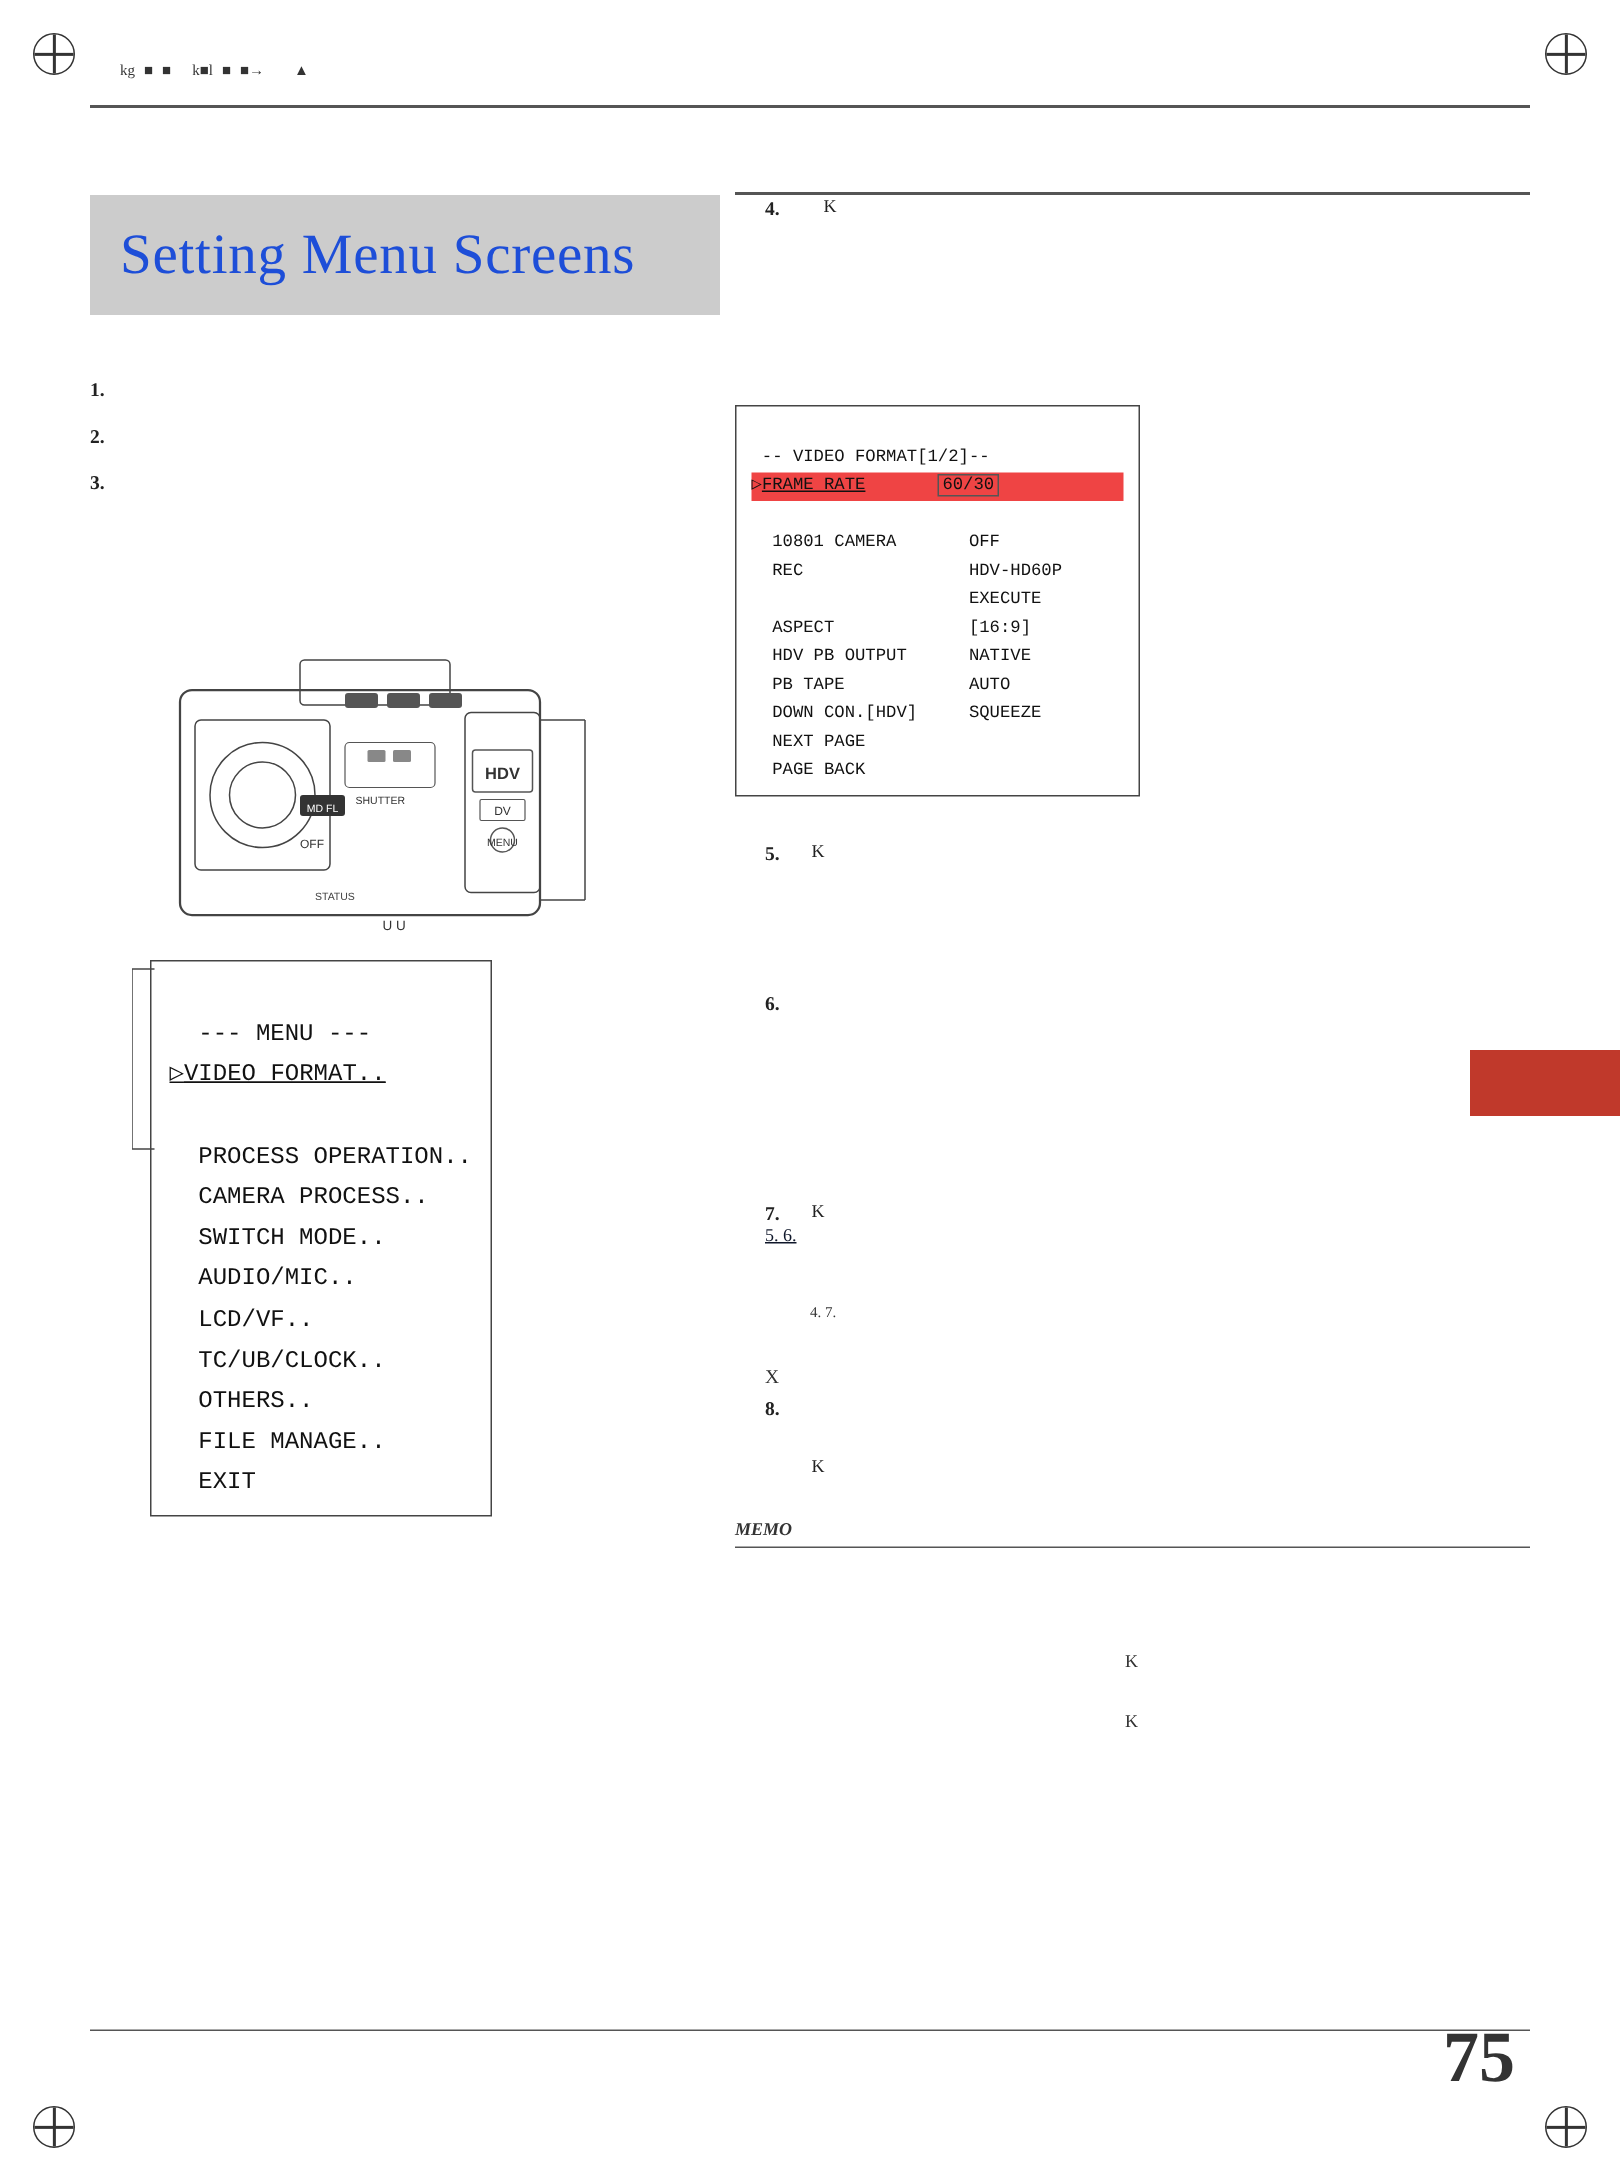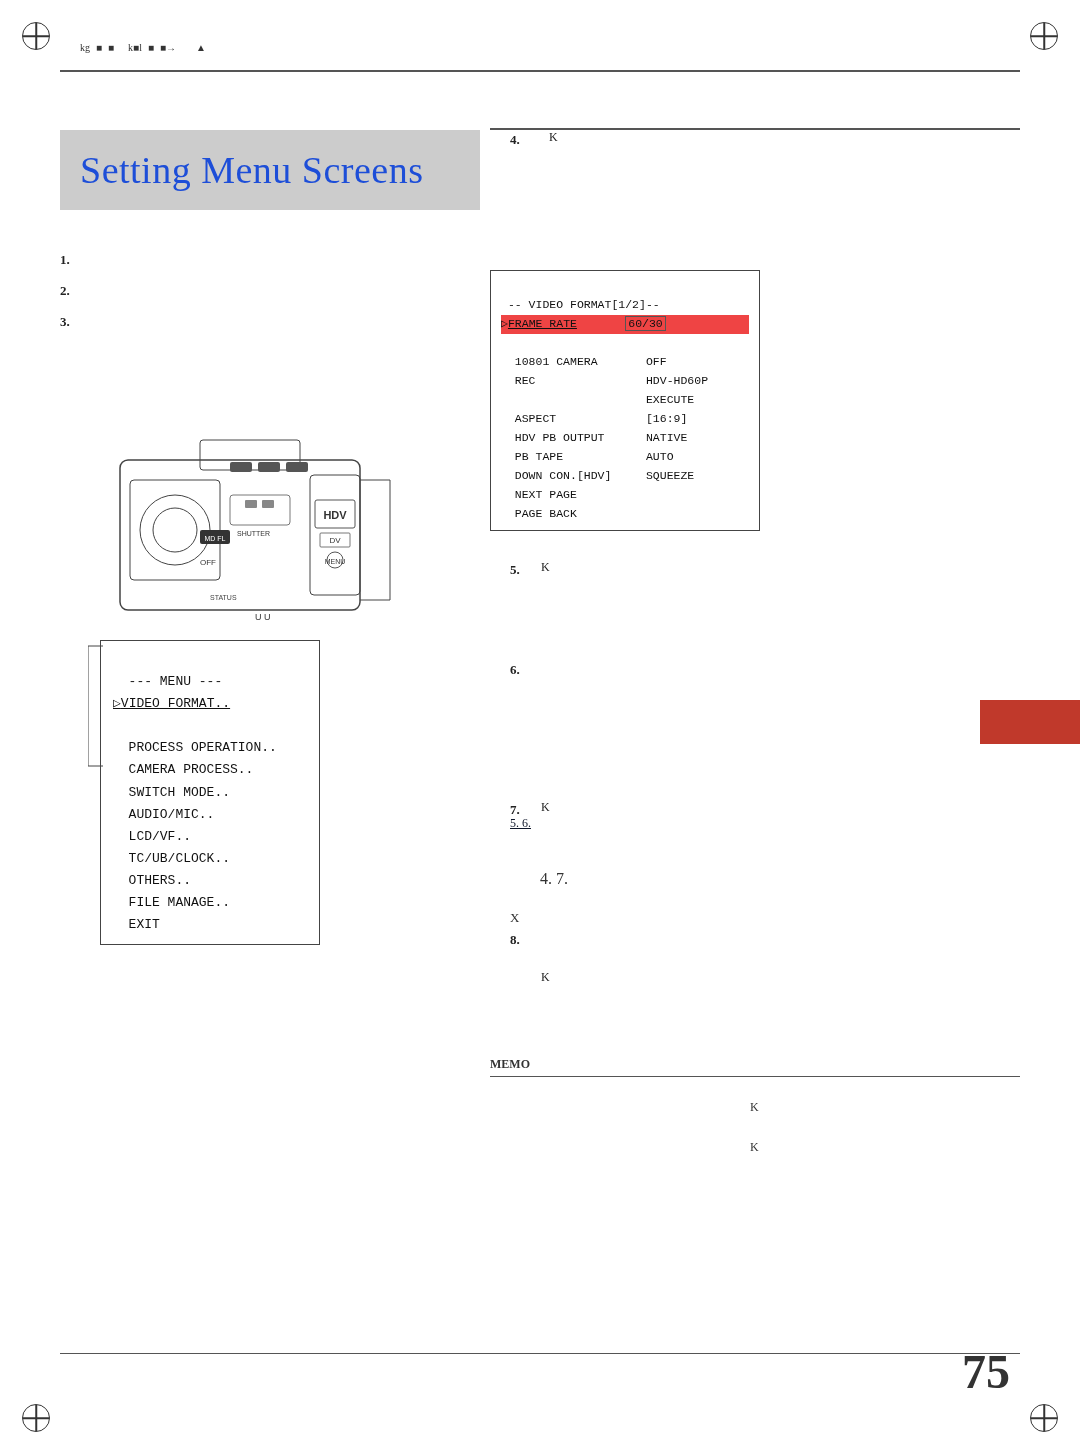--- a/index.html
+++ b/index.html
@@ -132,21 +132,21 @@
     }
 
     
     .menu-box {
       position: absolute;
       top: 640px;
       left: 100px;
       border: 1px solid #444;
       padding: 8px 12px;
       font-family: 'Courier New', Courier, monospace;
-      font-size: 13px;
+      font-size: 16px;
       line-height: 1.7;
       color: #111;
       background: #fff;
       white-space: pre;
       min-width: 220px;
     }
     .menu-box .cursor-line {
       display: block;
       text-decoration: underline;
     }
@@ -314,34 +314,34 @@
 
 <div style="position:absolute; top:816px; left:510px; font-size:12px; color:#0f172a;text-decoration:underline;">
   <span>5.  6.</span>
 </div>
 
 <div style="position:absolute; top:800px; left:510px;">
   <span style="font-size:13px; font-weight:bold; color:#222;">7.</span>
   <span style="font-size:12px; color:#222; position:absolute; right:-30px; top:0;">K</span>
 </div>
 
-<div style="position:absolute; top:870px; left:540px; font-size:16px; color:#333;">
+<div style="position:absolute; top:870px; left:540px; font-size:10px; color:#333;">
   <span>4.  7.</span>
 </div>
 
 <div style="position:absolute; top:910px; left:510px; font-size:13px; color:#333;">
   <span>X</span>
 </div>
 
 <div style="position:absolute; top:930px; left:510px;">
   <span style="font-size:13px; font-weight:bold; color:#222;">8.</span>
   <span style="font-size:12px; color:#222; position:absolute; right:-30px; top:40px;">K</span>
 </div>
 
-<div style="position:absolute; top:1057px; left:490px; right:60px; display:flex; align-items:center; border-bottom:1px solid #555; padding-bottom:4px;">
+<div style="position:absolute; top:1012px; left:490px; right:60px; display:flex; align-items:center; border-bottom:1px solid #555; padding-bottom:4px;font-style:italic;">
   <span style="font-size:12px; font-weight:bold; color:#333; margin-right:14px; white-space:nowrap;">MEMO</span>
 </div>
 
 <div style="position:absolute; top:1100px; left:750px; font-size:12px; color:#333;">K</div>
 <div style="position:absolute; top:1140px; left:750px; font-size:12px; color:#333;">K</div>
 
 <div class="bottom-bar"></div>
 
 <div class="page-number">75</div>
 

